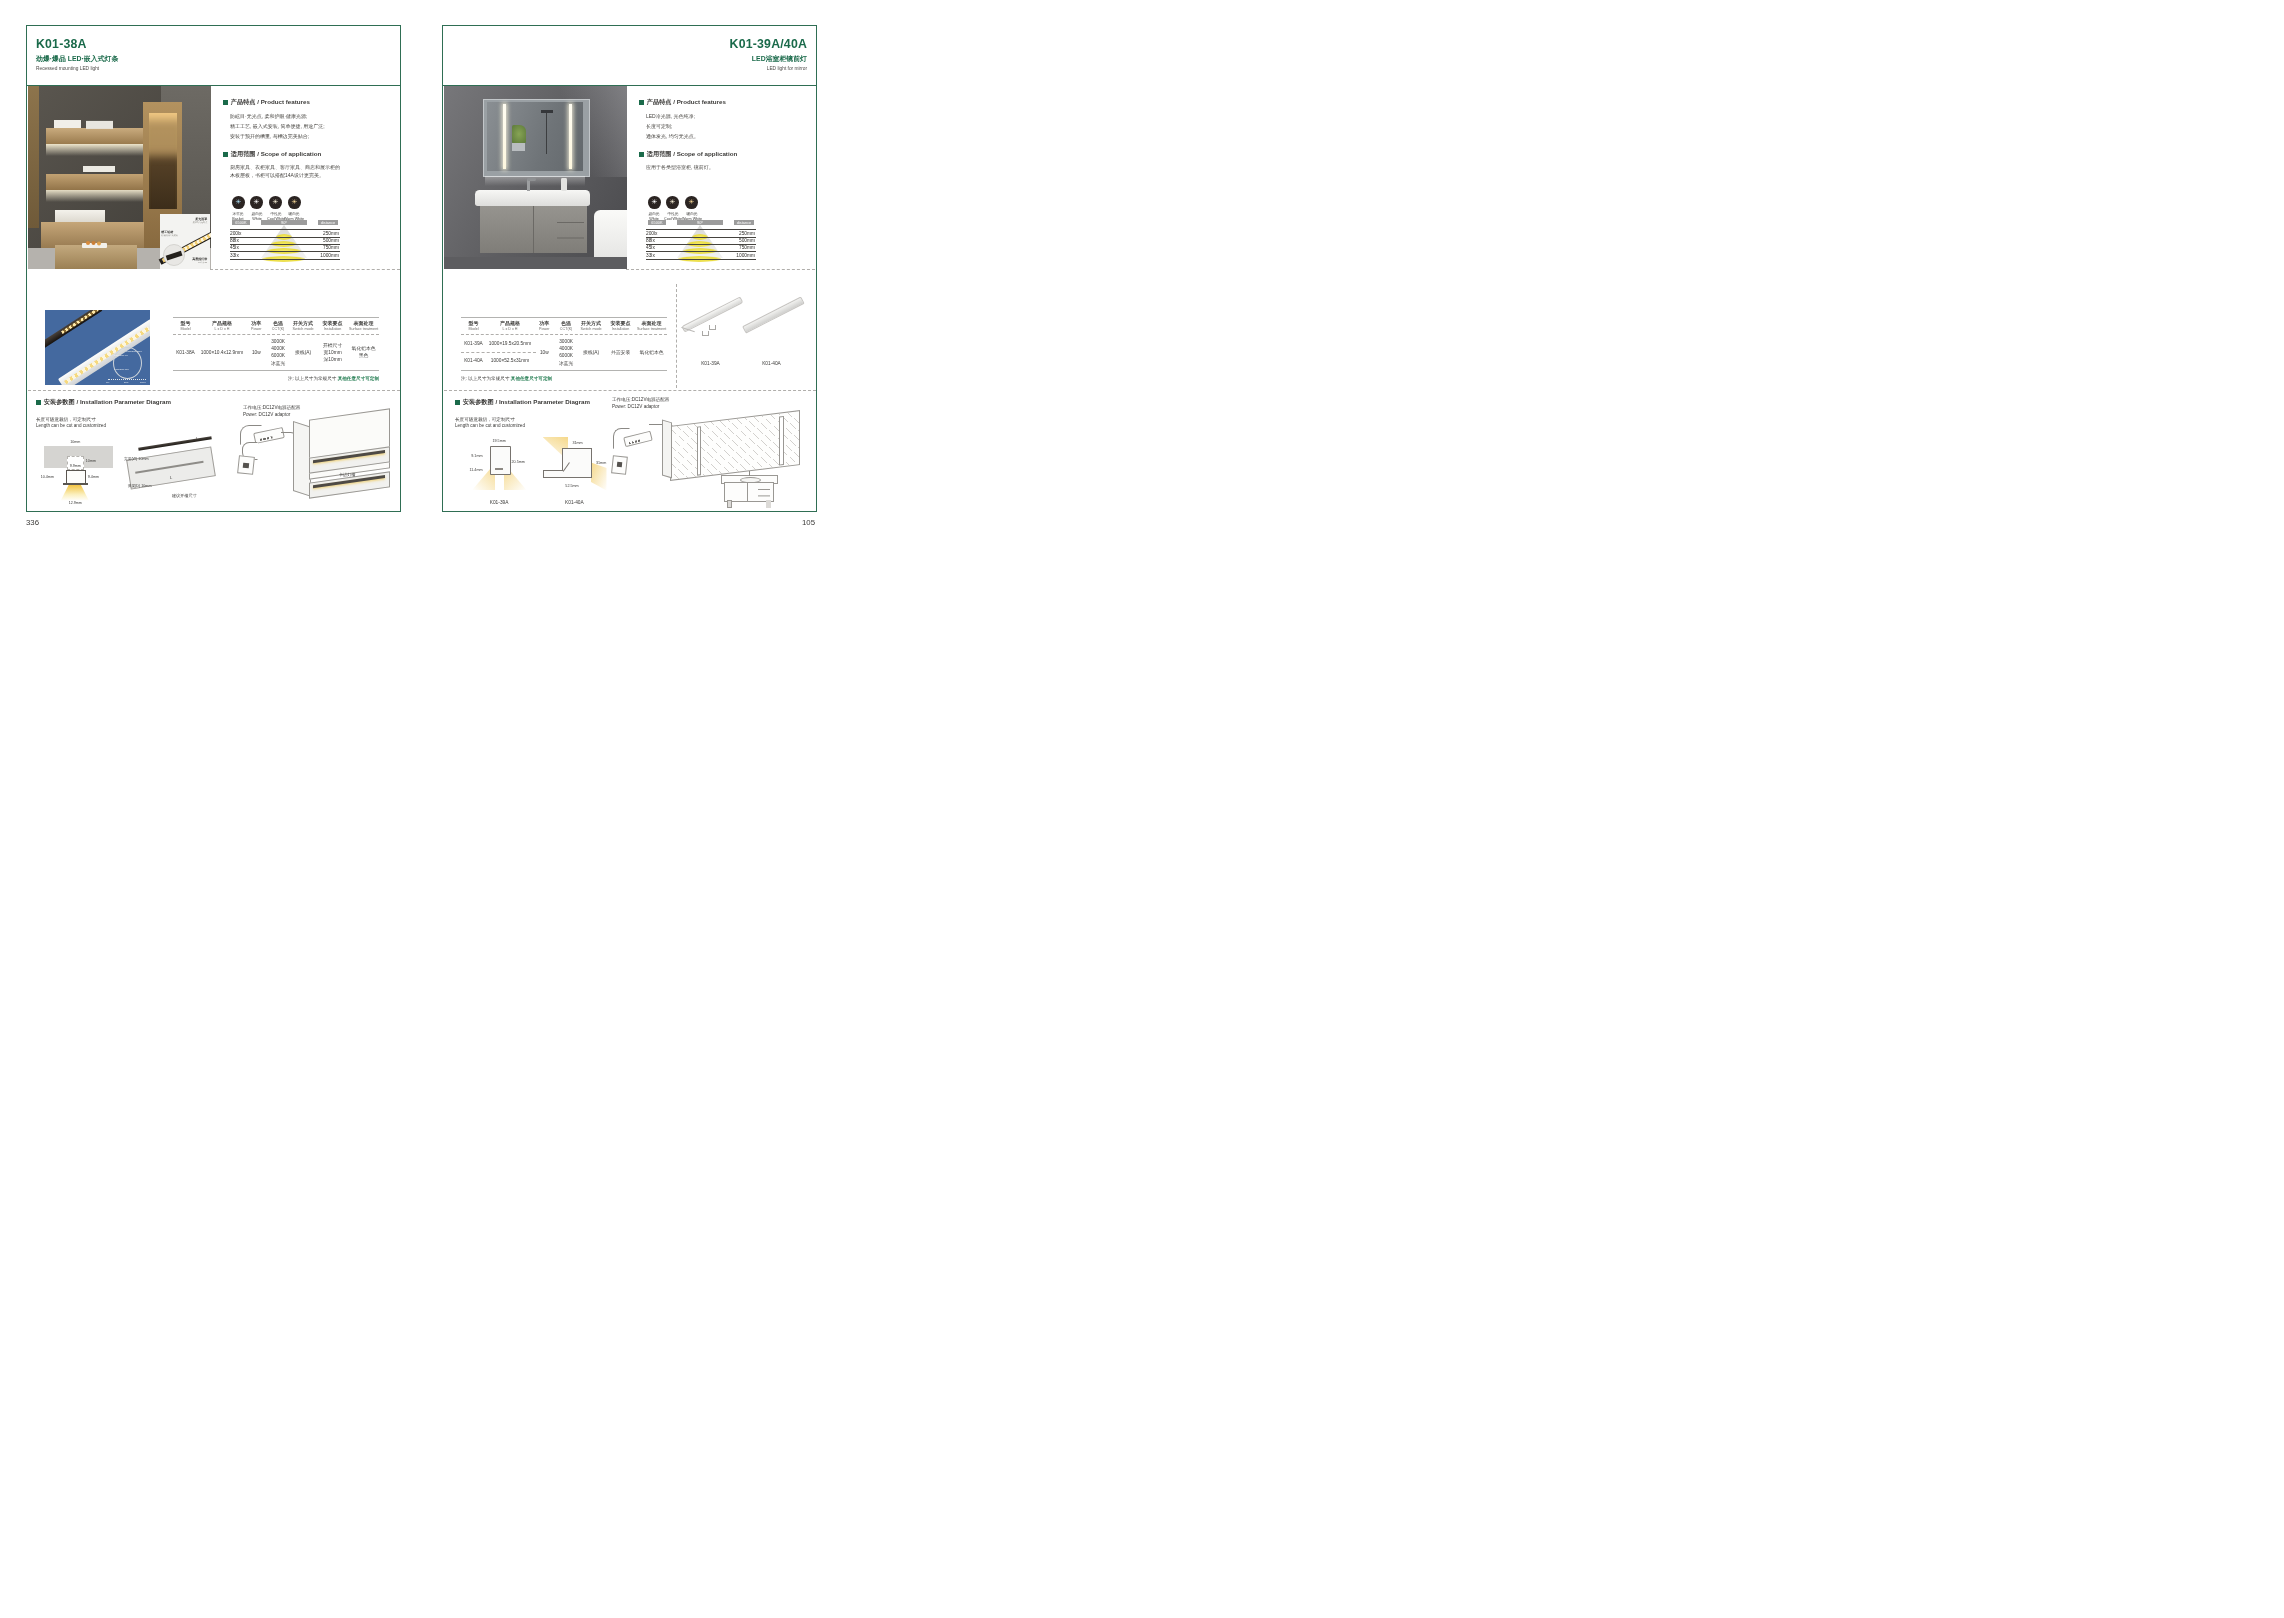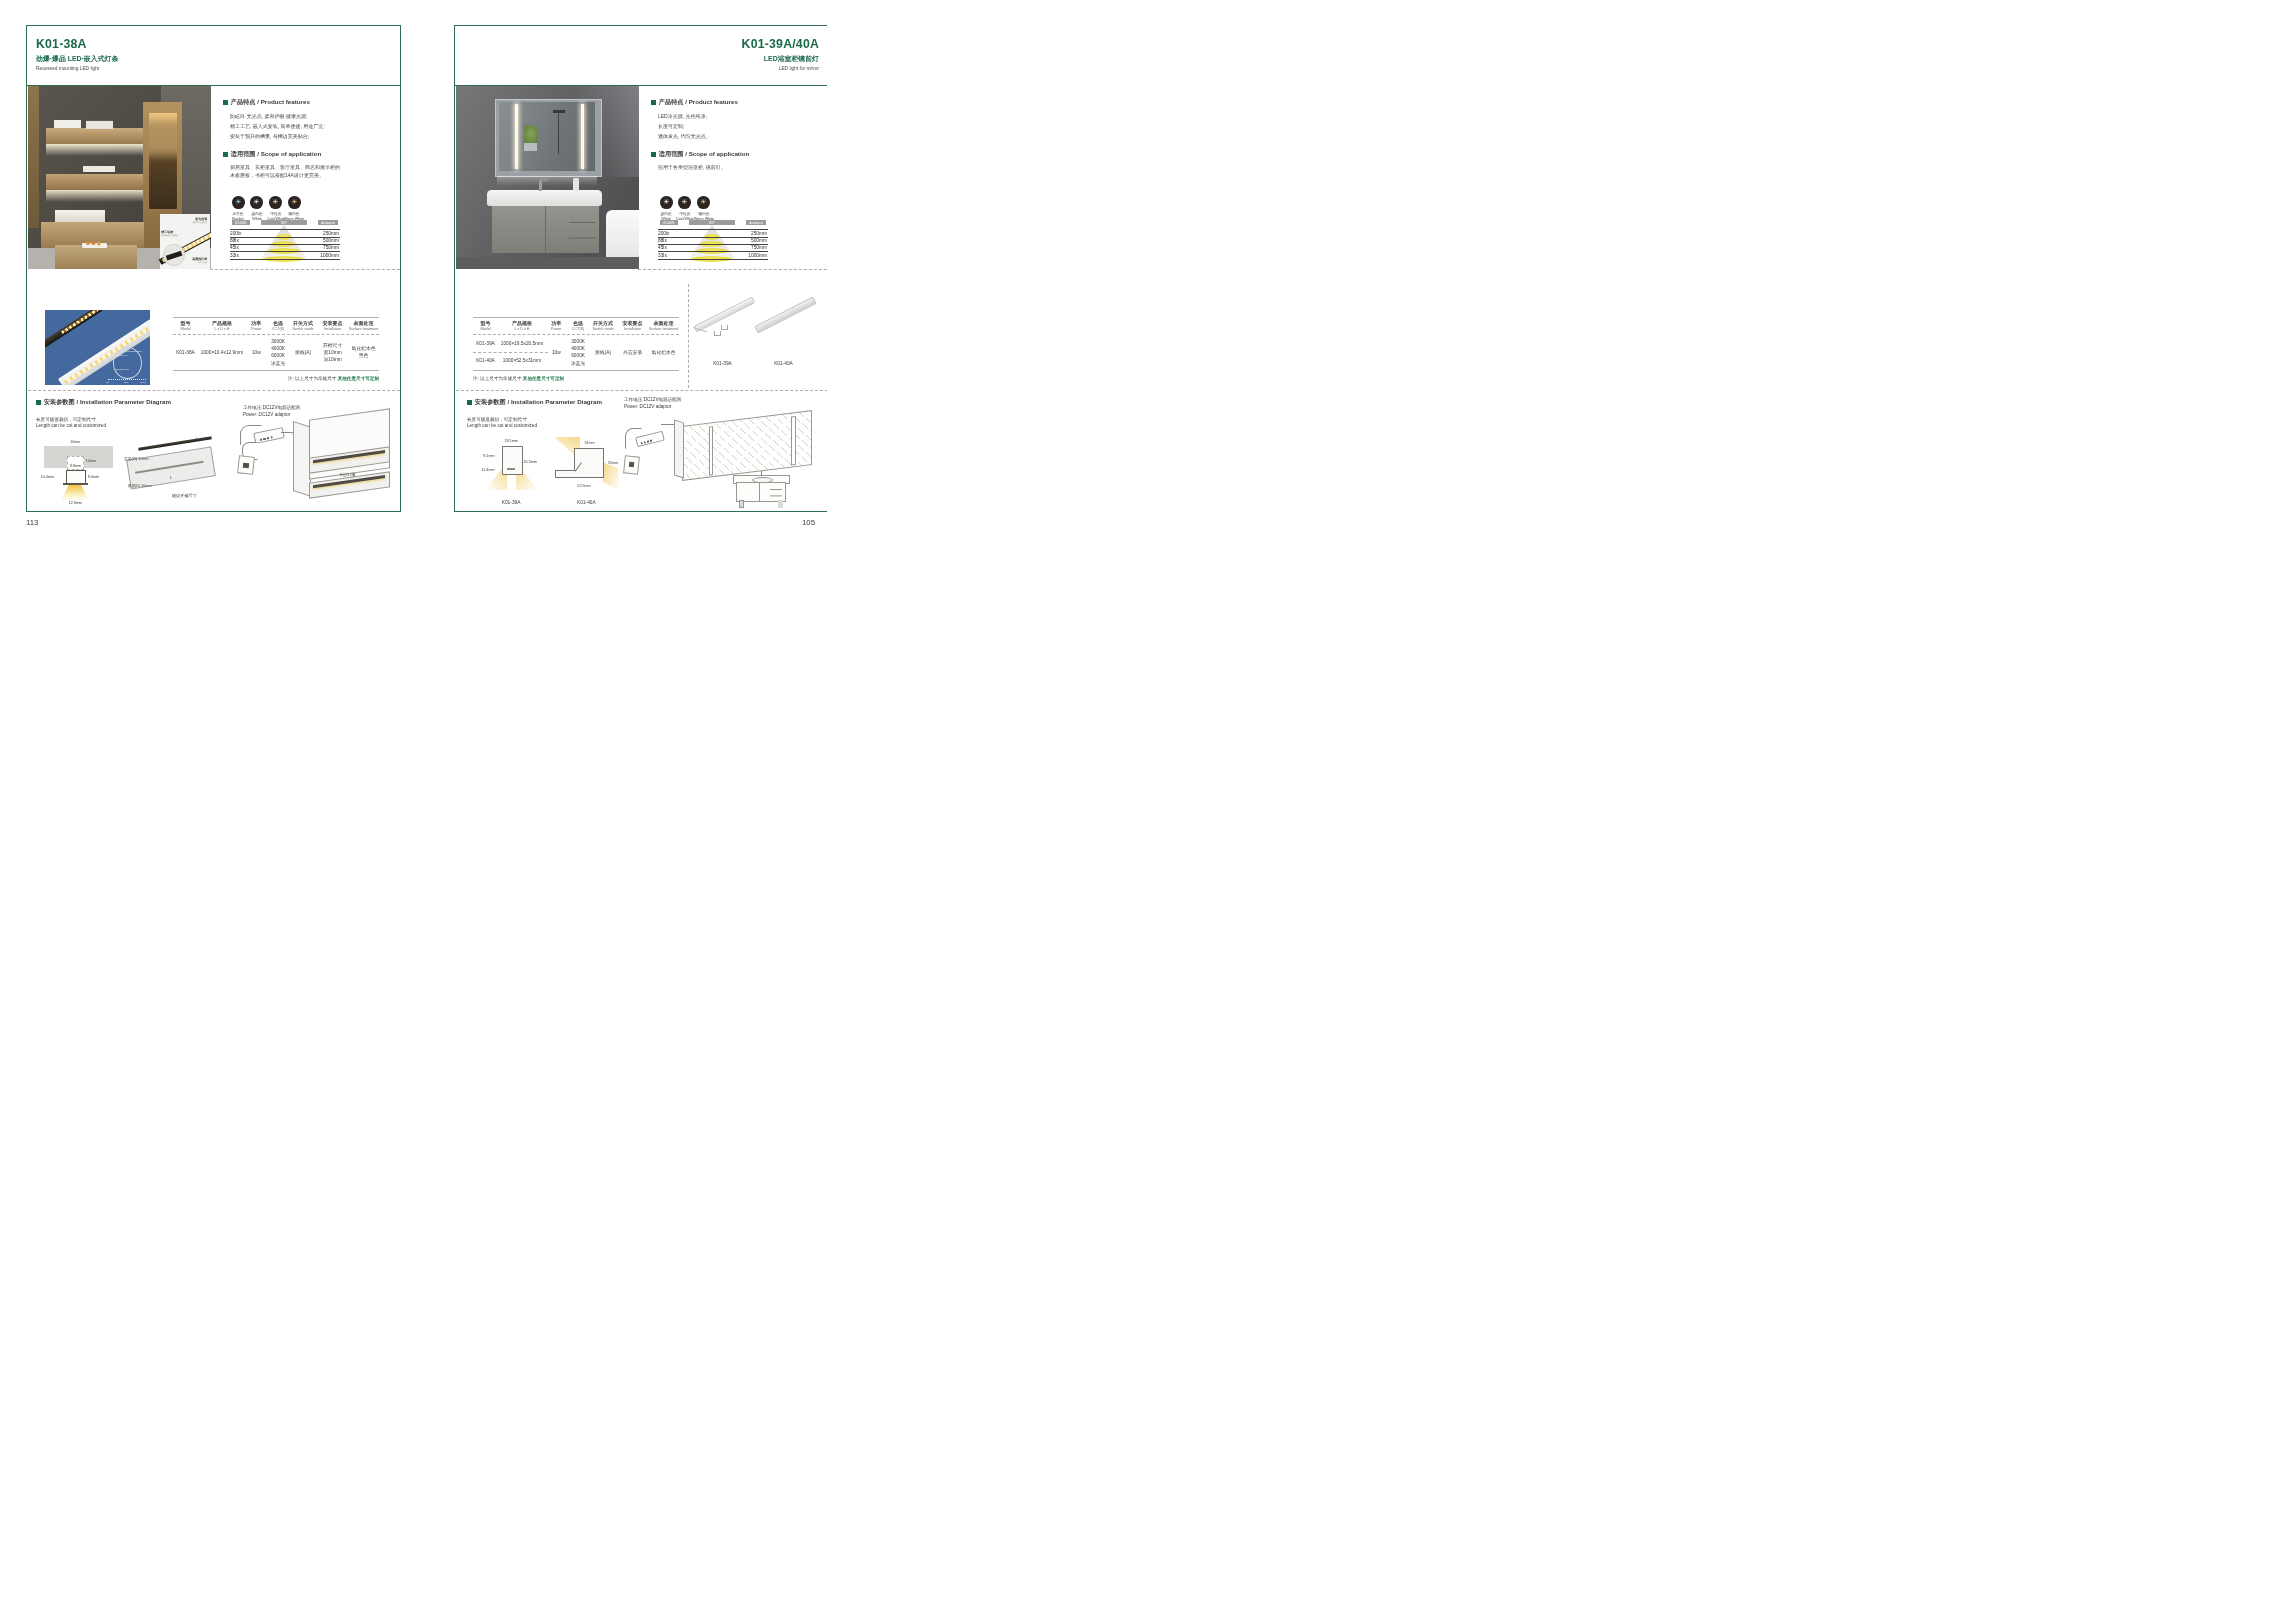--- a/index.html
+++ b/index.html
@@ -289,23 +289,23 @@
       <div class="shape lineart" style="left:16.4px;top:0;width:79px;height:58px;transform:skewY(-8deg);background:#fbfbf9;"></div>
       <div class="shape lineart" style="left:16.4px;top:38px;width:79px;height:13.7px;transform:skewY(-8deg);background:#f1f1ef;">
         <div class="shape" style="left:2.7px;top:2.3px;width:72px;height:2.3px;background:#4e4a45;box-shadow:0 1.4px 2.3px rgba(240,210,120,.9);"></div>
       </div>
       <div class="shape lineart" style="left:16.4px;top:63px;width:79px;height:13.7px;transform:skewY(-8deg);background:#f1f1ef;">
         <div class="shape" style="left:2.7px;top:2.3px;width:72px;height:2.3px;background:#4e4a45;box-shadow:0 1.4px 2.3px rgba(240,210,120,.9);"></div>
       </div>
       <div class="abs" style="left:46px;top:58px;font-size:4.1px;color:#3b3a38;">卡进灯槽</div>
     </div>
   </section>
-  <div class="pageno" style="left:26px;top:518px;">113</div>
-
-  <section class="page" style="left:454px;">
+  <div class="pageno" style="left:26px;top:518px;">336</div>
+
+  <section class="page" style="left:442px;">
     <div class="abs ttl" style="right:9px;top:11px;text-align:right;">K01-39A/40A</div>
     <div class="abs sub" style="right:9px;top:28px;text-align:right;">LED浴室柜镜前灯</div>
     <div class="abs sube" style="right:9px;top:40px;text-align:right;">LED light for mirror</div>
     <div class="abs hr-g" style="left:0;top:59px;width:373px;"></div>
 
     <div class="abs" style="left:0.5px;top:60px;width:183px;height:183px;overflow:hidden;background:linear-gradient(120deg,#77777a,#5c5c5f 55%,#4a4a4d);">
       <div class="shape" style="right:0;top:0;width:82px;height:91px;background:linear-gradient(250deg,rgba(160,160,164,.55),rgba(160,160,164,0) 60%);"></div>
       <div class="shape" style="left:39px;top:12.8px;width:105px;height:76px;background:#9aa0a4;border:0.9px solid #c2c6c9;">
         <div class="shape" style="left:3.7px;top:2.7px;width:96px;height:69px;background:linear-gradient(110deg,#8a8f93,#6f7478 60%,#63686c);"></div>
         <div class="shape" style="left:19px;top:4.6px;width:3.2px;height:65px;background:linear-gradient(#fffdf2,#fdf7df);box-shadow:0 0 4.6px 1.4px rgba(255,250,225,.8);"></div>

